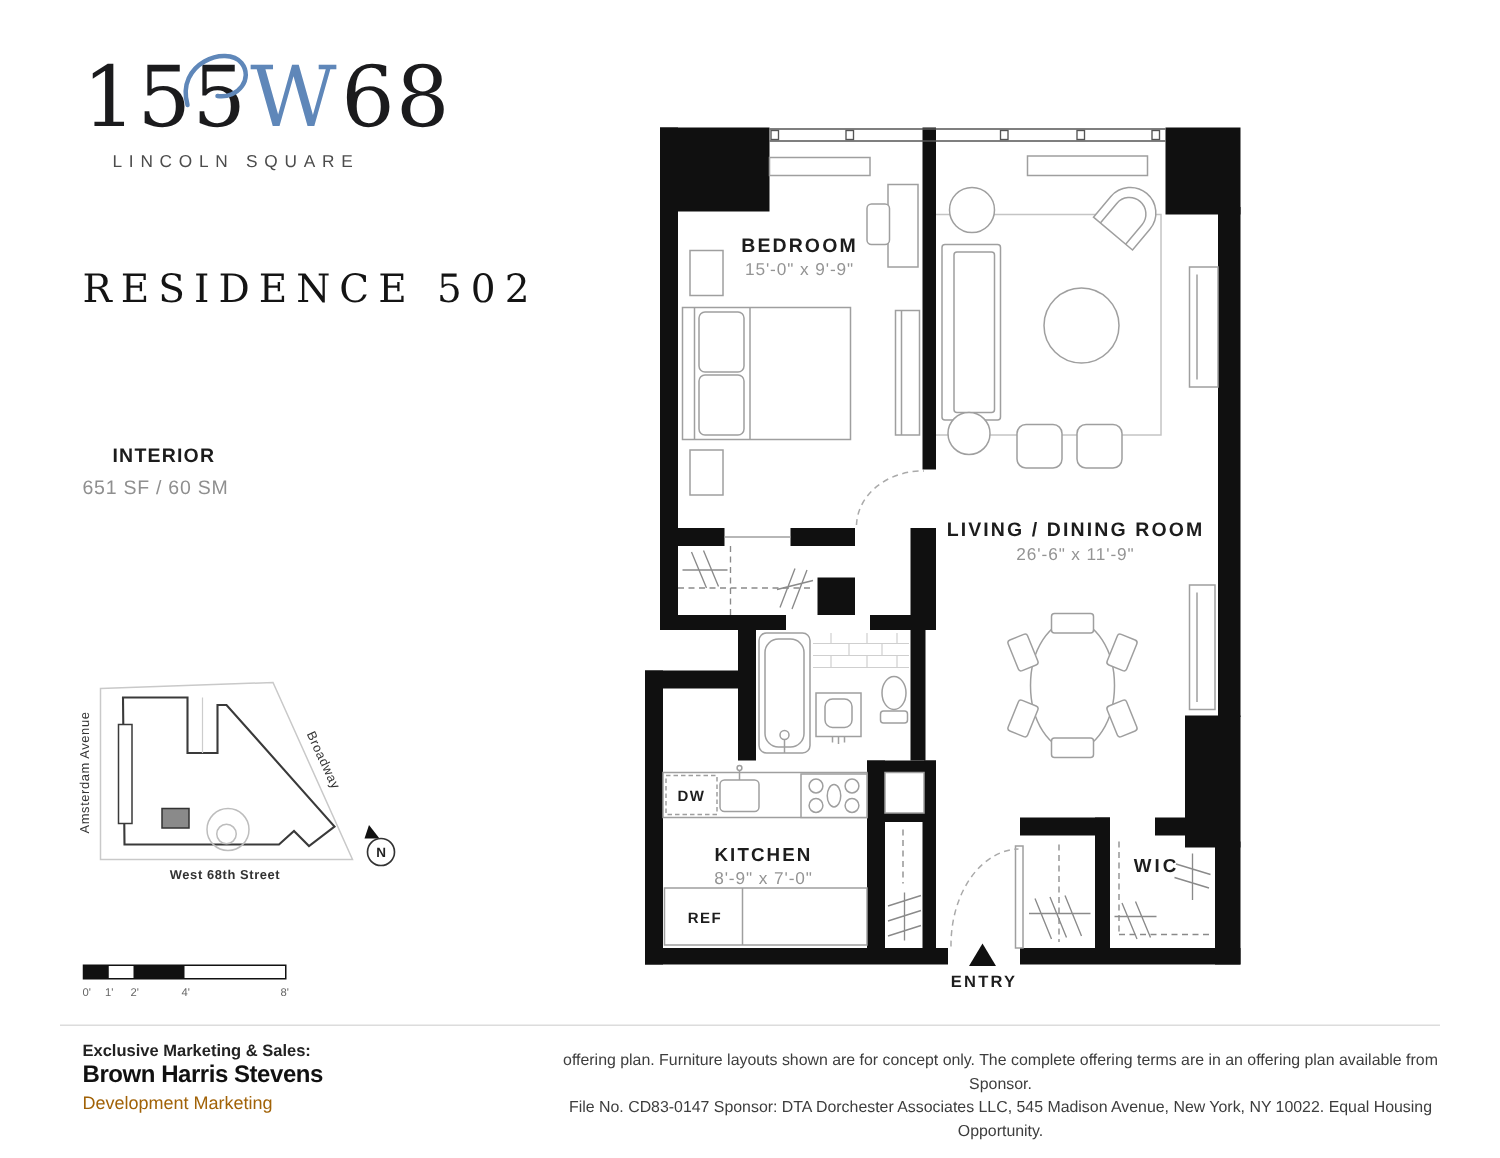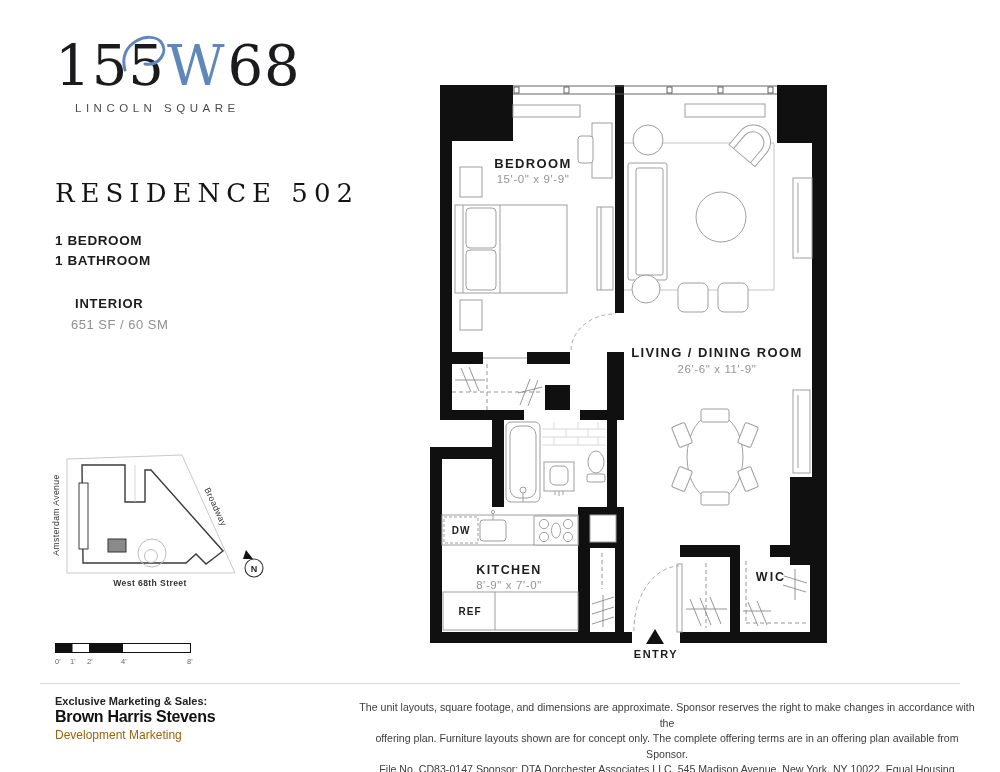--- a/index.html
+++ b/index.html
@@ -10,21 +10,21 @@
   .logo-big{font-family:"DejaVu Serif",serif;font-size:56px;line-height:60px;letter-spacing:1px;color:#1b1b1d;}
   .logo-big .w{color:#5f87b9;padding:0 2px;}
   .logo-swash{position:absolute;left:52px;top:-6px;pointer-events:none;}
   .logo-tag{margin-top:6px;font-size:11.5px;letter-spacing:4.5px;color:#4c4c4c;margin-left:20px;}
   
   .res-title{position:absolute;left:55px;top:178px;font-family:"DejaVu Serif",serif;
              font-size:26px;letter-spacing:6px;color:#141414;font-weight:400;}
   .specs{position:absolute;left:55px;top:231px;font-size:13.5px;font-weight:700;
          letter-spacing:.6px;line-height:20px;color:#1c1c1c;}
   .interior{position:absolute;left:55px;top:296px;font-size:13px;font-weight:700;letter-spacing:.8px;padding-left:20px;}
-  .area{position:absolute;left:55px;top:317px;font-size:13px;color:#8f8f8f;letter-spacing:.5px;margin-left:16px;}
+  .area{position:absolute;left:55px;top:317px;font-size:13px;color:#8f8f8f;letter-spacing:.5px;}
   
   .divider{position:absolute;left:40px;right:40px;top:683px;border-top:1px solid #dcdcdc;}
   .sales{position:absolute;left:55px;top:695px;font-size:11px;font-weight:600;color:#222;}
   .bhs{position:absolute;left:55px;top:708px;font-size:16px;font-weight:700;letter-spacing:-.3px;color:#111;}
   .bhs-div{position:absolute;left:55px;top:728px;font-size:12px;color:#a16207;}
   .disclaimer{position:absolute;left:358px;top:700px;width:618px;text-align:center;
               font-size:10.6px;line-height:15.5px;color:#3d3d3d;}
   
   .plan{position:absolute;left:430px;top:83px;}
   .map{position:absolute;left:50px;top:443px;}
@@ -45,24 +45,20 @@
     <div class="logo-big">
       <span>155</span><span class="w">W</span><span>68</span>
     </div>
     <svg class="logo-swash" width="110" height="60" viewBox="0 0 110 60">
       <path d="M18,40 C10,12 44,0 54,12 C62,22 52,36 38,34" fill="none" stroke="#5f87b9" stroke-width="3" stroke-linecap="round"></path>
     </svg>
     <div class="logo-tag">LINCOLN SQUARE</div>
   </div>
 
   <div class="res-title">RESIDENCE 502</div>
-  <div class="specs">
-    <div>1 BEDROOM</div>
-    <div>1 BATHROOM</div>
-  </div>
   <div class="interior">INTERIOR</div>
   <div class="area">651 SF / 60 SM</div>
 
   <svg class="map" width="225" height="165" viewBox="0 0 225 165">
 
     <polygon points="17,16 132,12 185,130 17,130" fill="none" stroke="#c9c9c9" stroke-width="1"></polygon>
 
     <path d="M32,22 L75,22 L75,59 L95,59 L95,27 L101,27 L173,108 L156,121 L146,111 L136,120 L33,120 Z" fill="#ffffff" stroke="#3a3a3a" stroke-width="1.4"></path>
     <rect x="29" y="40" width="9" height="66" fill="#fff" stroke="#3a3a3a" stroke-width="1"></rect>
     <circle cx="102" cy="110" r="14" fill="none" stroke="#bdbdbd" stroke-width="1"></circle>
@@ -322,18 +318,17 @@
     <text class="small-label" x="31" y="451" text-anchor="middle">DW</text>
     <text class="small-label" x="40" y="532" text-anchor="middle">REF</text>
     <text class="small-label" x="226" y="575" text-anchor="middle" style="font-size:11px;letter-spacing:1.5px">ENTRY</text>
   </svg>
 
   <div class="divider"></div>
   <div class="sales">Exclusive Marketing &amp; Sales:</div>
   <div class="bhs">Brown Harris Stevens</div>
   <div class="bhs-div">Development Marketing</div>
   <div class="disclaimer">
-    <div>The unit layouts, square footage, and dimensions are approximate. Sponsor reserves the right to make changes in accordance with the</div>
     <div>offering plan. Furniture layouts shown are for concept only. The complete offering terms are in an offering plan available from Sponsor.</div>
     <div>File No. CD83-0147 Sponsor: DTA Dorchester Associates LLC, 545 Madison Avenue, New York, NY 10022. Equal Housing Opportunity.</div>
   </div>
 
 </div>
 
 </body></html>

